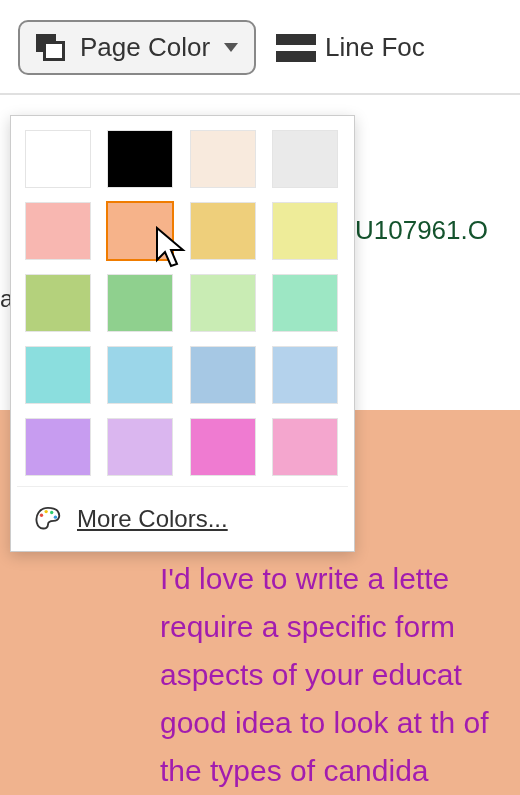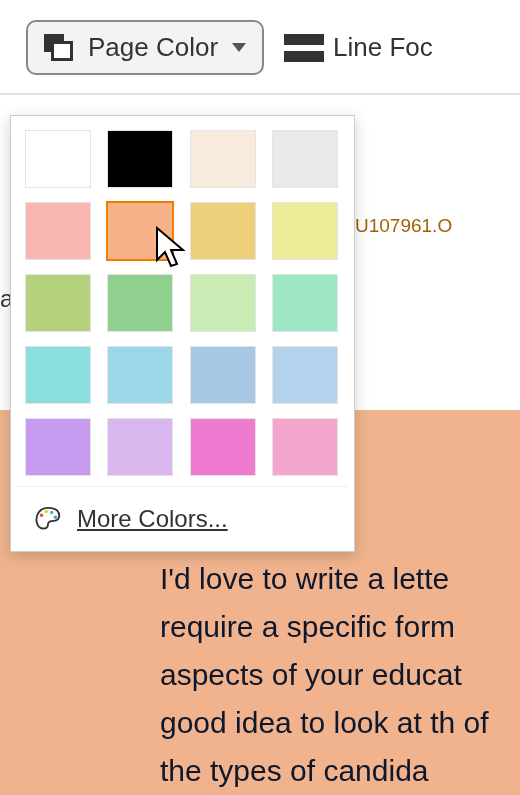--- a/index.html
+++ b/index.html
@@ -8,21 +8,21 @@
       width: 520px;
       height: 795px;
       overflow: hidden;
       position: relative;
       background: #fff;
     }
     .toolbar {
       display: flex;
       align-items: center;
       gap: 20px;
-      padding: 20px 18px 18px 26px;
+      padding: 20px 18px 18px 18px;
       background: #fff;
       border-bottom: 2px solid #e0e0e0;
     }
     .page-color-btn {
       display: flex;
       align-items: center;
       gap: 10px;
       background: #f3f3f3;
       border: 2px solid #888;
       border-radius: 10px;
@@ -81,37 +81,37 @@
       top: 11px; height: 6px;
       background: #fff;
     }
     .doc-background {
       position: absolute;
       top: 130px; left: 0; right: 0; bottom: 0;
       background: #fff;
       padding-top: 20px;
     }
     .doc-background .upper-text {
-      font-size: 19px;
-      color: #a16207;
+      font-size: 26px;
+      color: #14532d;
       padding-left: 0;
       white-space: nowrap;
     }
     .doc-background .upper-row2 { margin-top: 65px; margin-left: 355px; }
     .lower-area {
       position: absolute;
       top: 410px; left: 0; right: 0; bottom: 0;
       background: #f0b38e;
     }
     .body-text {
       position: absolute;
       top: 555px; left: 160px; right: 4px;
       font-size: 30px;
       line-height: 48px;
-      color: #0f172a;
+      color: #a21caf;
     }
     .dropdown-panel {
       position: absolute;
       top: 115px; left: 10px;
       width: 345px;
       background: #fff;
       border: 1px solid #ccc;
       box-shadow: 0 4px 14px rgba(0,0,0,0.18);
       padding: 8px 6px 0 6px;
       z-index: 10;

